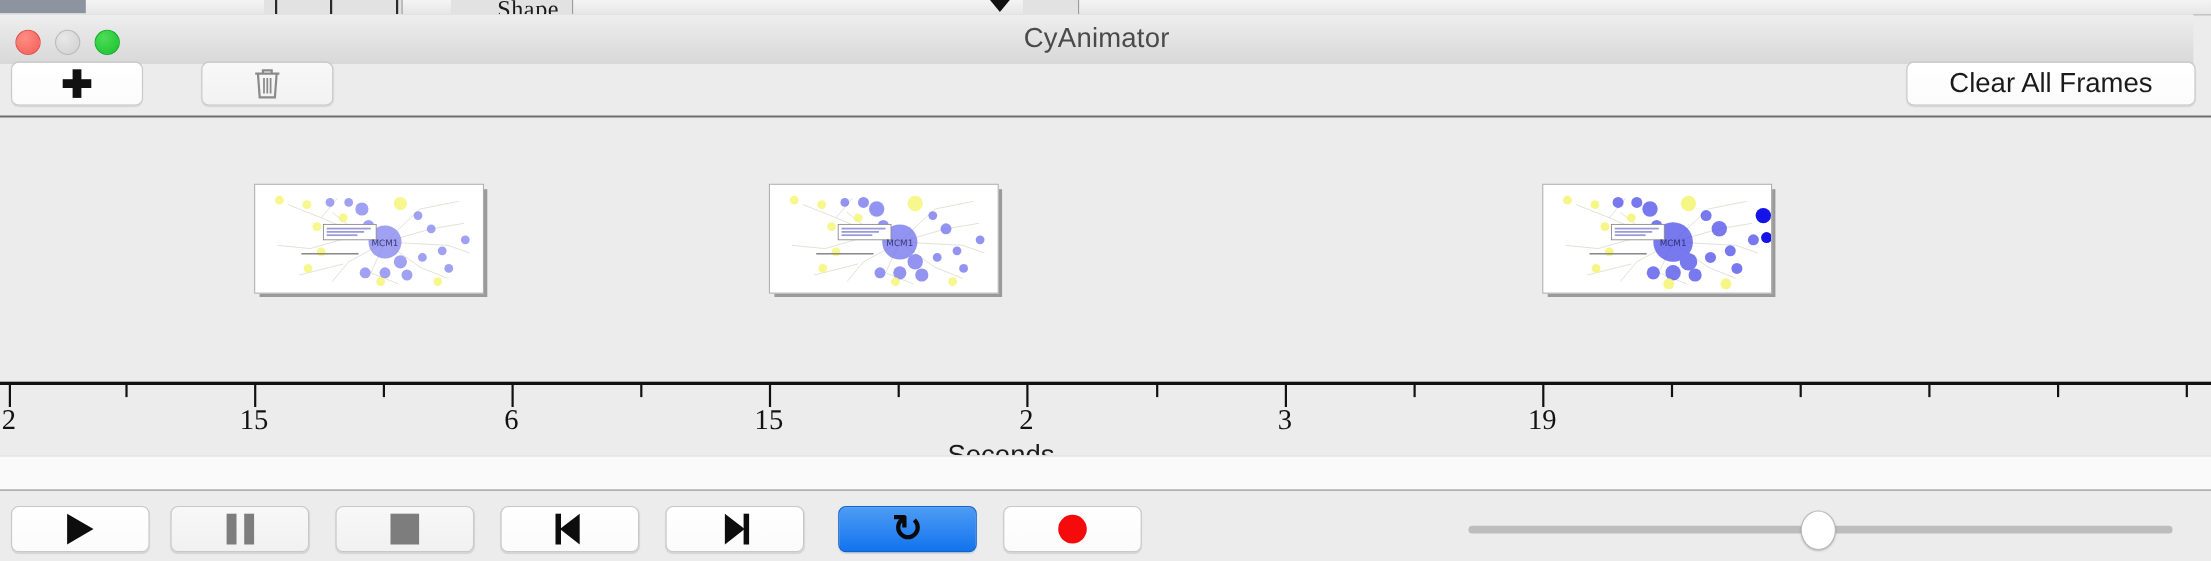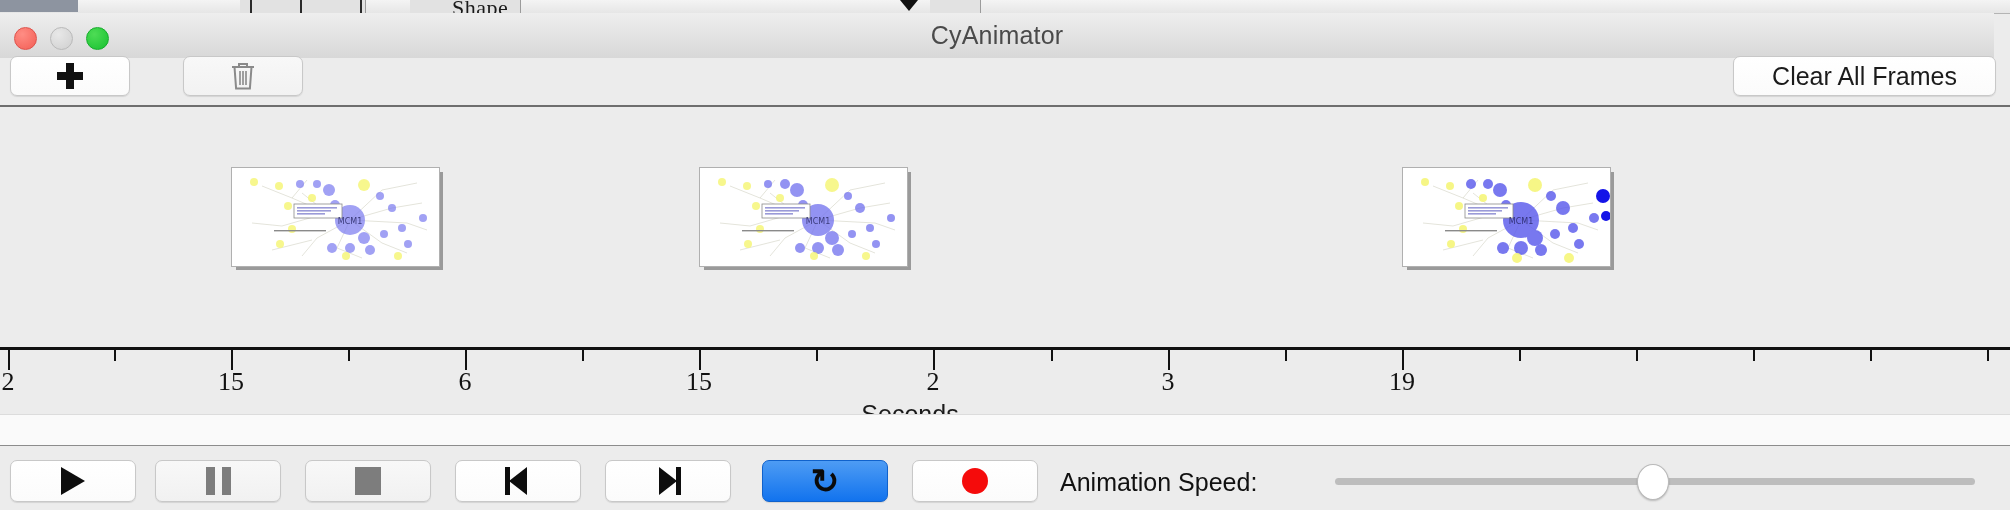--- a/index.html
+++ b/index.html
@@ -460,17 +460,16 @@
   <div class="pbtn" style="left:605px;">
     <span class="ico-skip-end"></span>
   </div>
   <div class="pbtn active" style="left:762px;">
     <span class="ico-loop">↻</span>
   </div>
   <div class="pbtn" style="left:912px;">
     <span class="ico-record"></span>
   </div>
 
-  <div class="speed-label">Animation Speed:</div>
   <div class="slider-track"></div>
   <div class="slider-thumb"></div>
 
 </div>
 
 </body></html>

